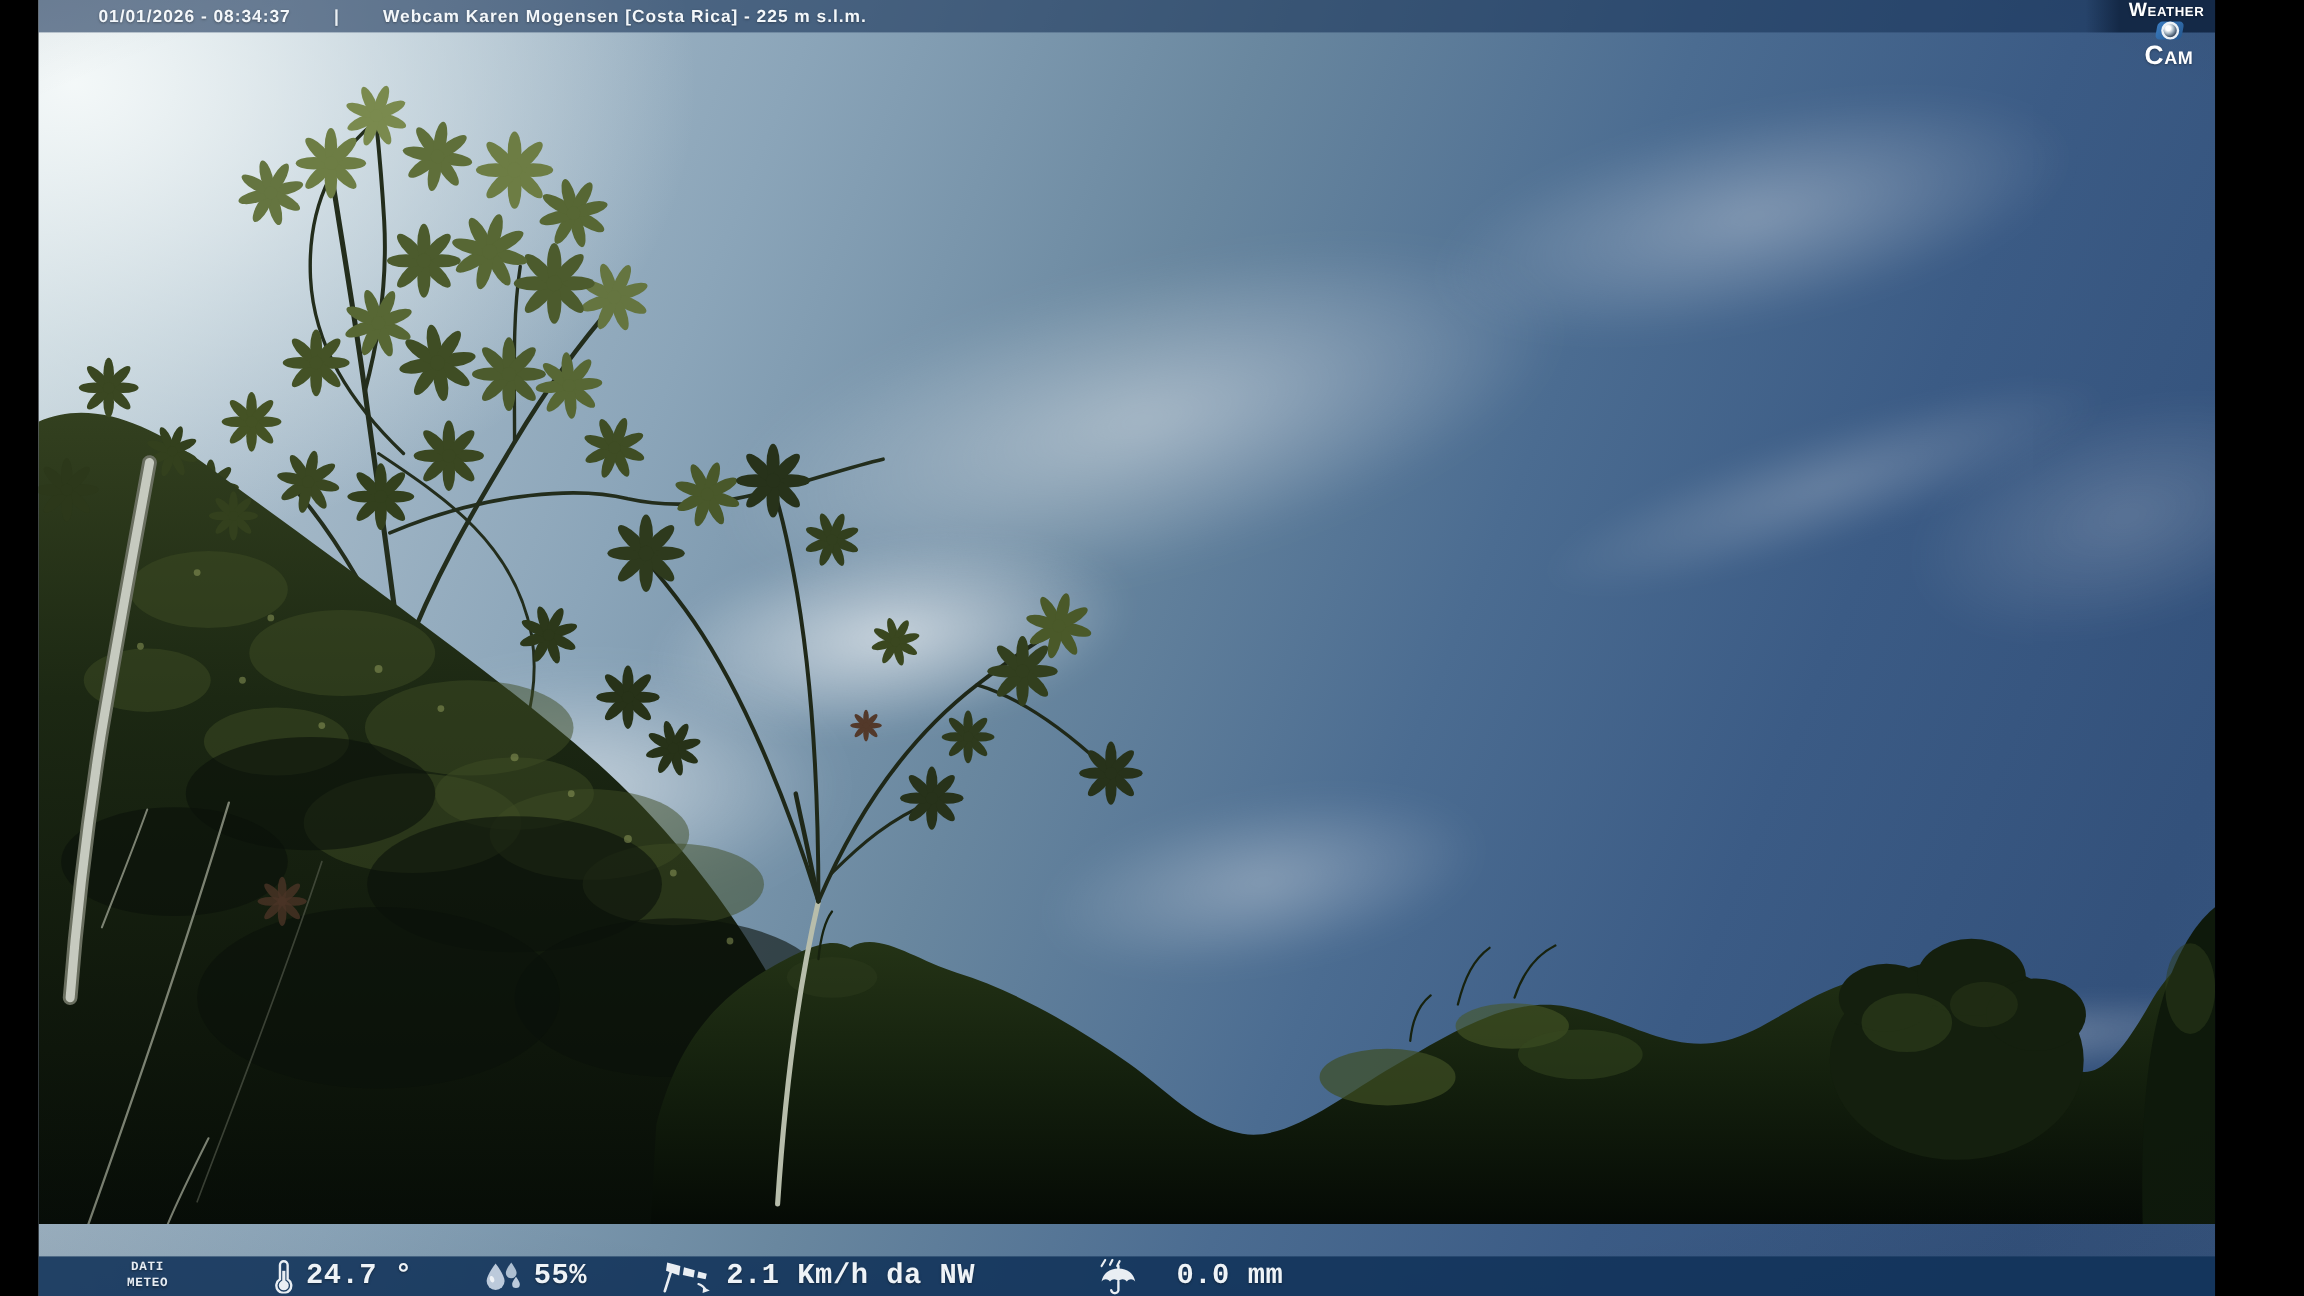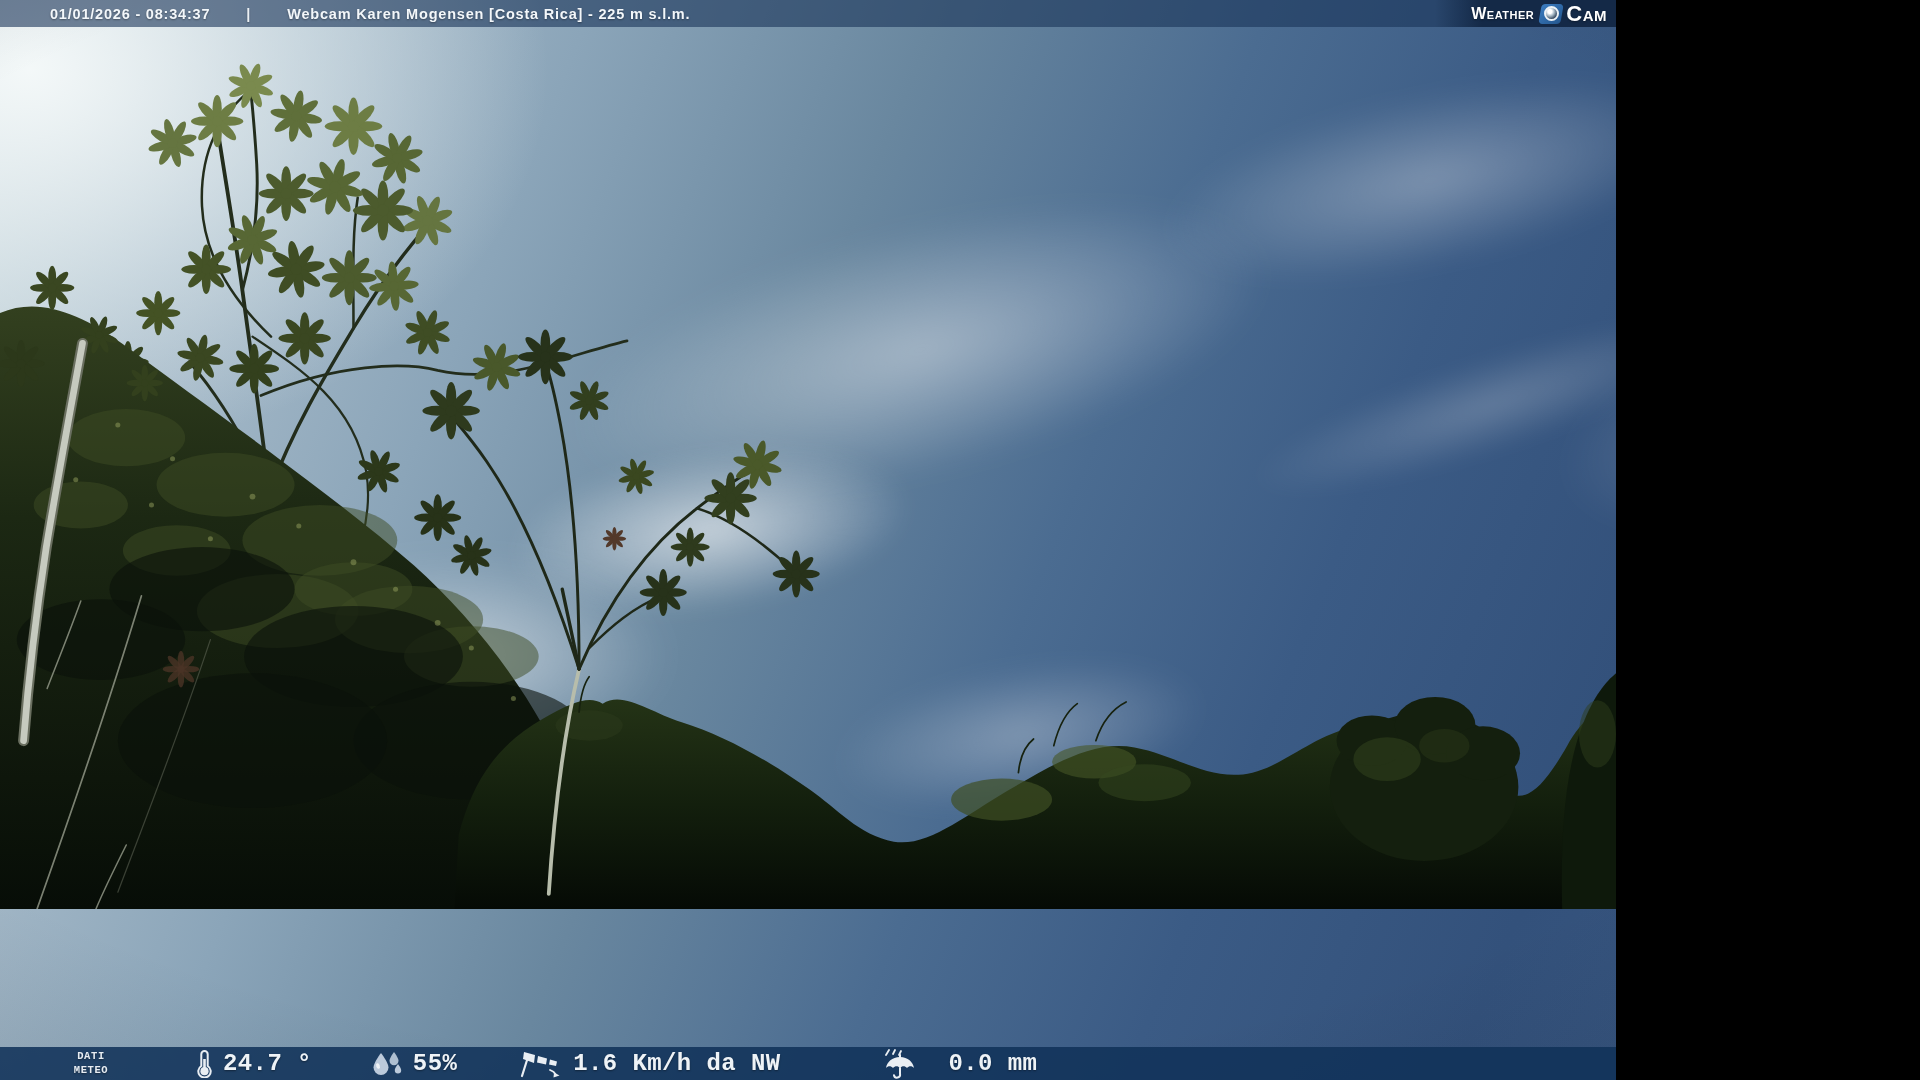--- a/index.html
+++ b/index.html
@@ -1,17 +1,17 @@
 <!DOCTYPE html>
 <html><head>
 <meta charset="utf-8">
 <style>
   html,body{margin:0;padding:0;background:#000;}
   body{width:1920px;height:1080px;overflow:hidden;font-family:"Liberation Sans",sans-serif;}
-  .stage{position:relative;width:1616px;height:1080px;overflow:hidden;}
+  .stage{position:relative;width:1814px;height:1080px;overflow:hidden;margin-left:32px;}
 
   
   .sky{position:absolute;inset:0;
     background:
       radial-gradient(ellipse 720px 540px at 30px 70px, rgba(246,250,250,0.95), rgba(226,236,239,0.55) 40%, rgba(204,219,227,0) 72%),
       linear-gradient(112deg,#cddade 0%,#aabdcb 13%,#8ba5b9 29%,#69879f 46%,#4b6c91 62%,#3b5b85 76%,#33517b 92%,#36547e 100%);
   }
   .cloud{position:absolute;border-radius:50%;pointer-events:none;
     background:radial-gradient(closest-side, rgba(255,255,255,0.85), rgba(255,255,255,0) 72%);}
   .c1{left:420px;top:180px;width:1000px;height:340px;opacity:.50;transform:rotate(-14deg);filter:blur(14px);}
@@ -30,21 +30,21 @@
   
   .topbar{position:absolute;top:0;left:0;right:0;height:27px;
     background:rgba(25,51,88,0.60);
     display:flex;align-items:center;color:#f3f7fa;
     font-size:14.5px;font-weight:700;letter-spacing:.8px;
     text-shadow:0 1px 2px rgba(0,0,0,.35);}
   .tb-datetime{margin-left:50px;white-space:nowrap;}
   .tb-sep{margin:0 36px;opacity:.95;}
   .tb-title{white-space:nowrap;}
   .logo-area{position:absolute;top:0;right:0;height:27px;display:flex;align-items:center;
-    padding:0 9px 0 36px;background:linear-gradient(90deg, rgba(20,41,71,0) 0%, #142947 26%);}
+    padding:0 9px 0 36px;background:linear-gradient(90deg, rgba(20,41,71,0) 0%, #142947 26%);flex-direction:column;}
   .logo-weather{font-variant:small-caps;font-weight:700;font-size:16px;letter-spacing:.5px;color:#fff;}
   .logo-mark{position:relative;margin-left:6px;width:22px;height:20px;display:flex;align-items:center;justify-content:center;}
   .logo-tab{position:absolute;inset:0;background:linear-gradient(135deg,#3b7cc0,#24578f);border-radius:4px;transform:skewX(-10deg);}
   .lens{position:relative;width:11px;height:11px;border-radius:50%;border:2px solid #edf2f6;
     background:radial-gradient(circle at 35% 32%, #ffffff 0 20%, #a9bac6 42%, #4a5d72 68%, #16222f 100%);}
   .logo-cam{font-variant:small-caps;font-weight:800;font-size:22px;letter-spacing:.5px;color:#fff;margin-left:4px;}
 
   
   .bottombar{position:absolute;left:0;right:0;top:1047px;height:33px;
     background:rgba(16,49,88,0.87);
@@ -279,21 +279,21 @@
       <svg class="wicon" width="44" height="30" viewBox="0 0 44 30">
         <g fill="#e9eef3">
           <polygon points="5,3 16,6 15,14 4,10"></polygon>
           <polygon points="19,7 28,9.5 27,15.5 18,13.5"></polygon>
           <polygon points="31,10.5 38,12.5 37,17 30,15.5"></polygon>
         </g>
         <path d="M9,8 L3,27" stroke="#e9eef3" stroke-width="2.2" stroke-linecap="round" fill="none"></path>
         <path d="M31,21 C34,22 36,24 37,26" stroke="#e9eef3" stroke-width="1.8" stroke-linecap="round" fill="none"></path>
         <polygon points="35,23.5 40.5,26.5 34.5,28.5" fill="#e9eef3"></polygon>
       </svg>
-      <span>1.6 Km/h da NW</span>
+      <span>2.1 Km/h da NW</span>
     </div>
 
     <div class="grp grp-rain">
       <svg class="wicon" width="32" height="30" viewBox="0 0 32 30">
         <g stroke="#e9eef3" stroke-width="1.8" stroke-linecap="round">
           <path d="M5,1 L2,6"></path>
             <path d="M11,1 L9,5"></path>
             <path d="M17,2 L15,6"></path>
         </g>
         <path d="M16,6 L16,9" stroke="#e9eef3" stroke-width="2" stroke-linecap="round"></path>

